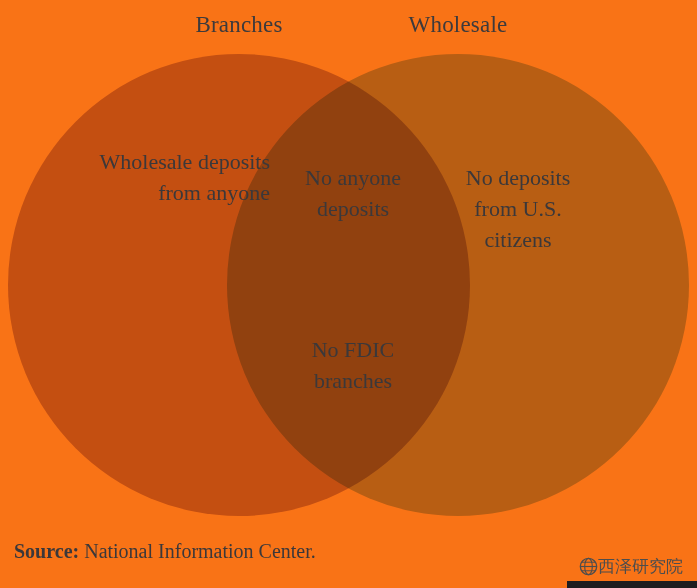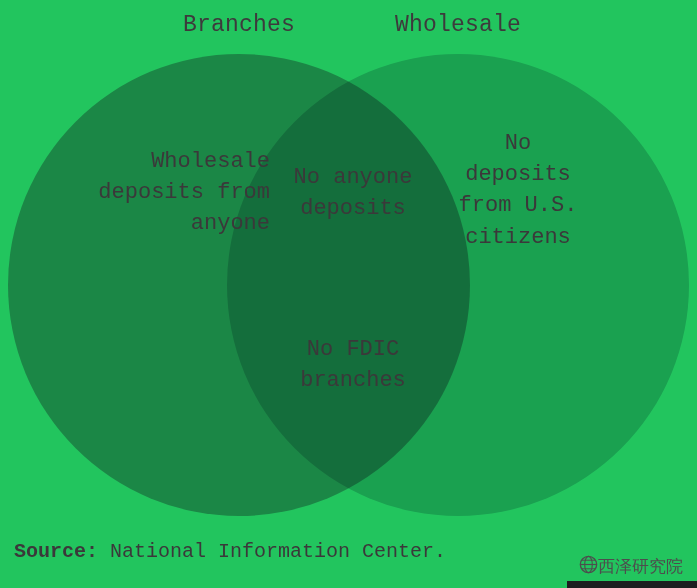--- a/index.html
+++ b/index.html
@@ -1,21 +1,21 @@
 <!DOCTYPE html>
 <html><head>
 <meta charset="utf-8">
 <style>
   html, body { margin: 0; padding: 0; background: #ffffff; }
   .stage {
     position: relative;
     width: 697px;
     height: 588px;
-    background: #22c55e;
-    font-family: Liberation Mono, monospace;
+    background: #f97316;
+    font-family: Liberation Serif, serif;
     overflow: hidden;
   }
   .circle {
     position: absolute;
     width: 462px;
     height: 462px;
     border-radius: 50%;
     mix-blend-mode: multiply;
   }
   .circle-left  { left: 8px;   top: 54px; }
@@ -35,38 +35,39 @@
   .tblock {
     position: absolute;
     text-align: center;
     font-size: 22px;
     line-height: 1.42;
     color: #3b383a;
     z-index: 2;
   }
   .tb-wholesale     { left: 85px;  top: 146px; width: 185px; text-align: right; }
   .tb-noretail      { left: 293px; top: 162px; width: 120px; }
-  .tb-nodeposits    { left: 448px; top: 128px; width: 140px; }
+  .tb-nodeposits    { left: 448px; top: 162px; width: 140px; }
   .tb-grandfathered { left: 55px;  top: 306px; width: 200px; }
   .tb-nofdic        { left: 283px; top: 334px; width: 140px; }
 
   .source-line {
     position: absolute;
     left: 14px;
     top: 540px;
     font-size: 20px;
     color: #3b383a;
   }
   .source-label { font-weight: bold; margin-top: 33px; }
 
   .watermark {
     position: absolute;
     right: 14px;
     top: 555px;
     display: flex;
+    align-items: center;
     color: #4d4d4d;
     font-size: 17px;
     z-index: 3;
   }
   .watermark .globe { display: inline-flex; }
   .watermark-underline {
     position: absolute;
     right: 0;
     bottom: 0;
     width: 130px;

